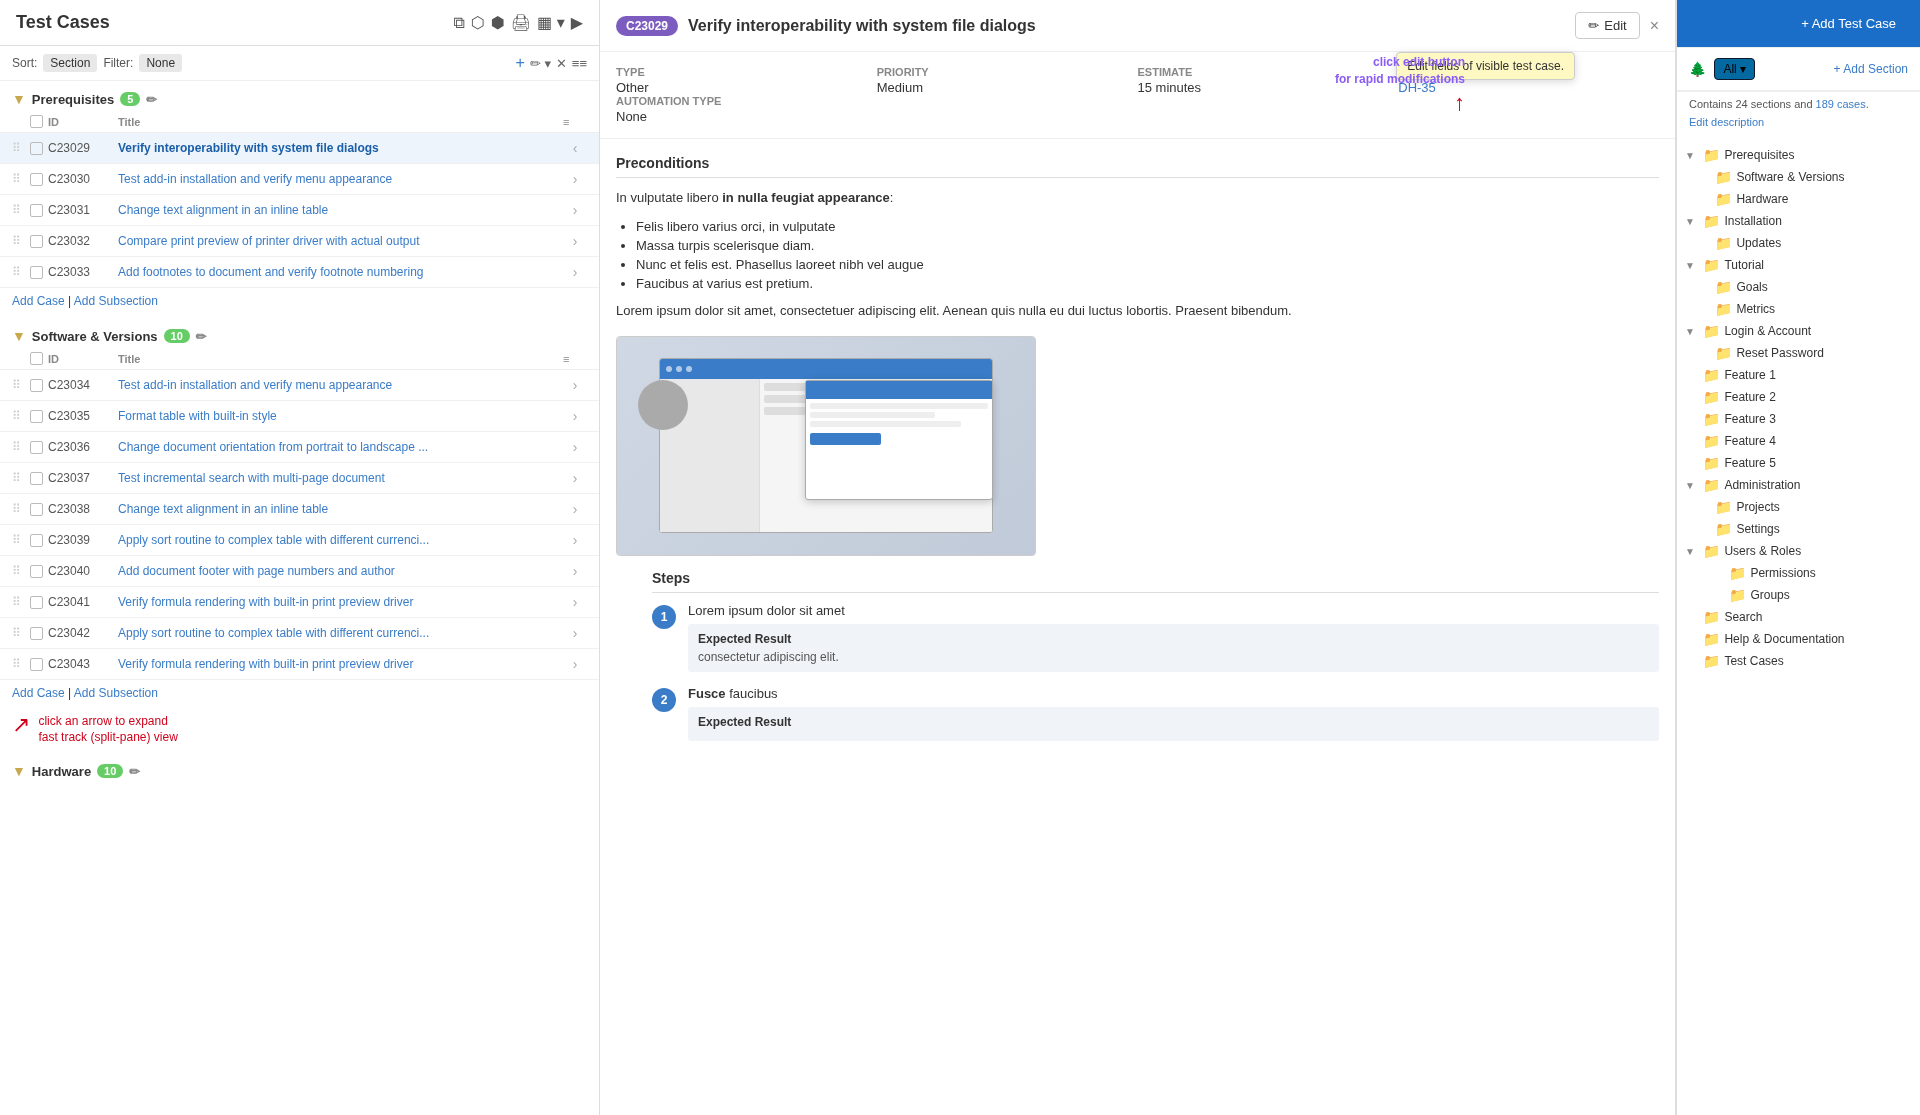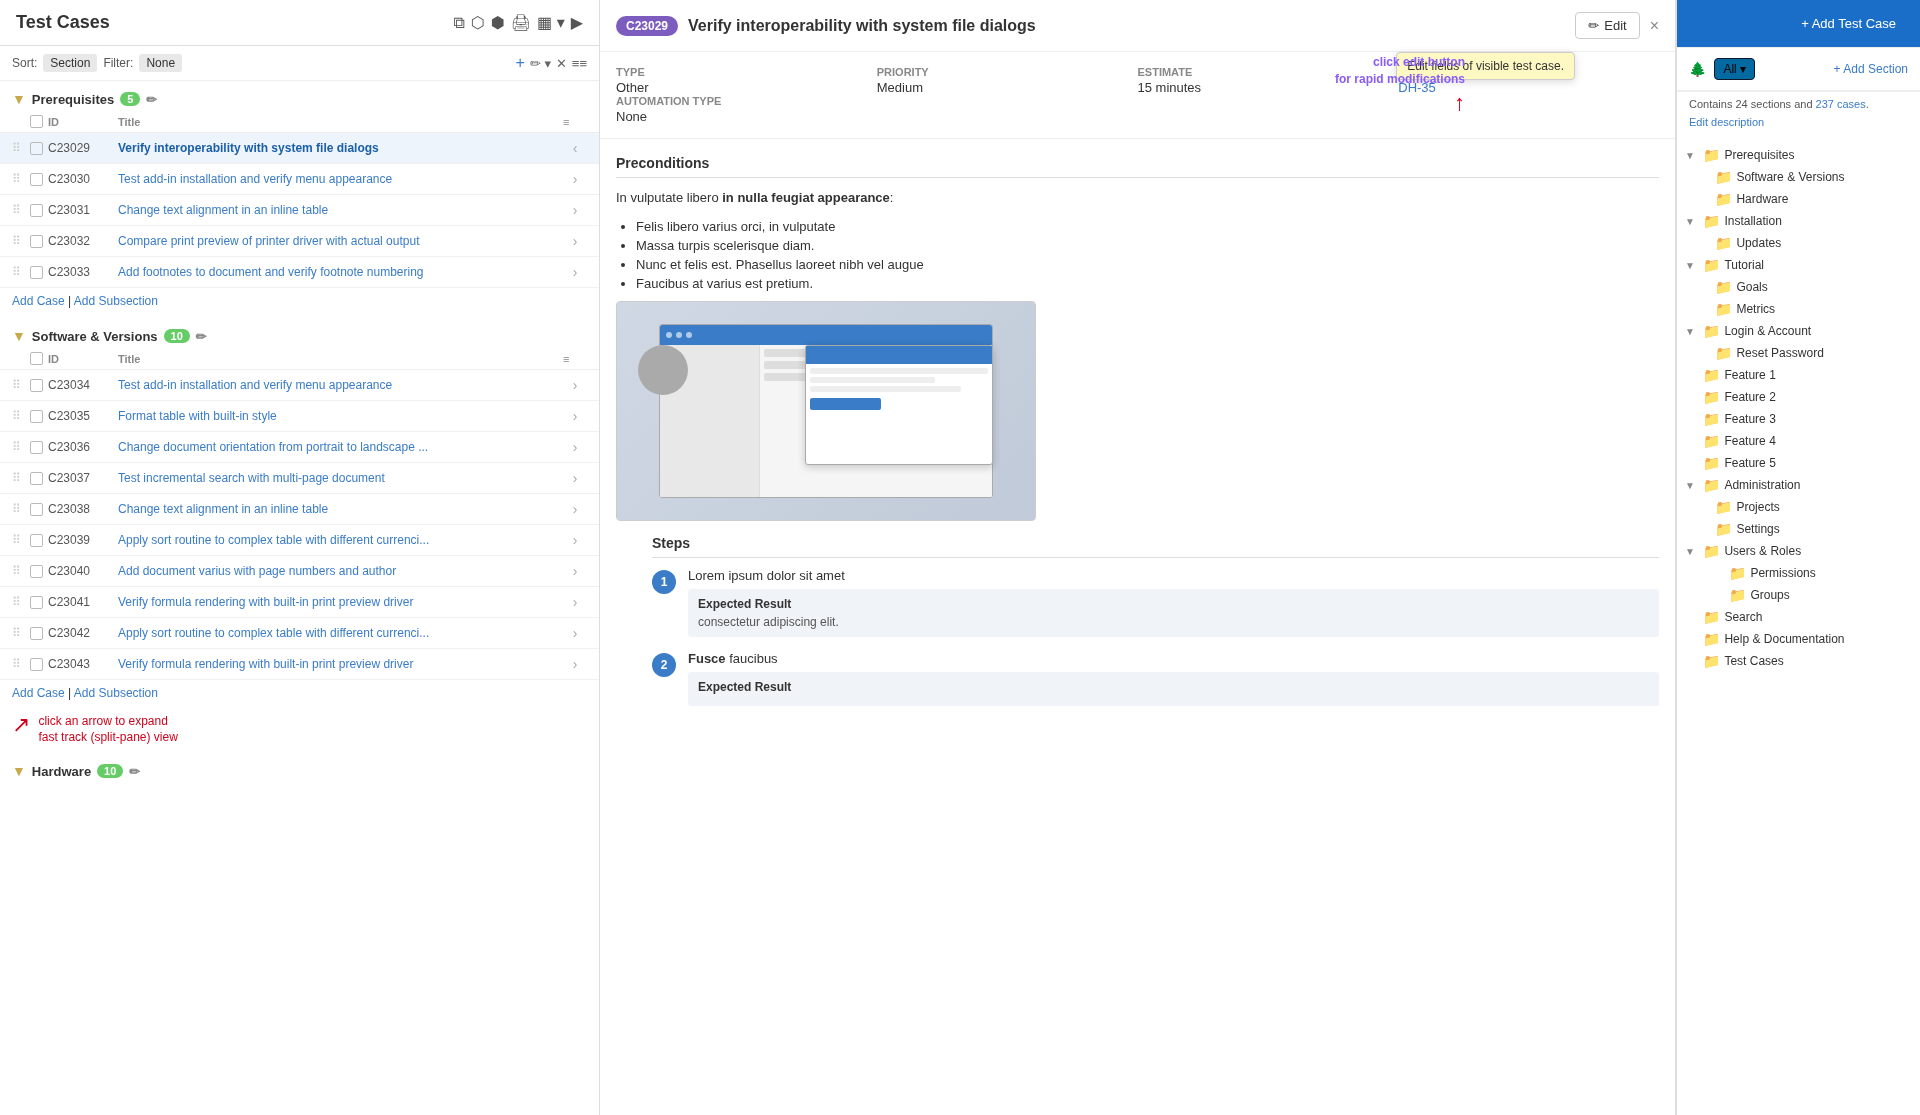--- a/index.html
+++ b/index.html
@@ -247,21 +247,21 @@
         <span class="drag-handle">⠿</span>
         <div class="checkbox"></div>
         <span class="case-id">C23039</span>
         <span class="case-title">Apply sort routine to complex table with different currenci...</span>
         <button class="arrow-btn">›</button>
       </div>
       <div class="case-row">
         <span class="drag-handle">⠿</span>
         <div class="checkbox"></div>
         <span class="case-id">C23040</span>
-        <span class="case-title">Add document varius with page numbers and author</span>
+        <span class="case-title">Add document footer with page numbers and author</span>
         <button class="arrow-btn">›</button>
       </div>
       <div class="case-row">
         <span class="drag-handle">⠿</span>
         <div class="checkbox"></div>
         <span class="case-id">C23041</span>
         <span class="case-title">Verify formula rendering with built-in print preview driver</span>
         <button class="arrow-btn">›</button>
       </div>
       <div class="case-row">
@@ -348,20 +348,23 @@
     <div class="section-title-line">Preconditions</div>
     <p class="precondition-text">
       In vulputate libero <strong>in nulla feugiat appearance</strong>:
     </p>
     <ul class="bullet-list">
       <li>Felis libero varius orci, in vulputate</li>
       <li>Massa turpis scelerisque diam.</li>
       <li>Nunc et felis est. Phasellus laoreet nibh vel augue</li>
       <li>Faucibus at varius est pretium.</li>
     </ul>
+    <p class="body-text">
+      Lorem ipsum dolor sit amet, consectetuer adipiscing elit. Aenean quis nulla eu dui luctus lobortis. Praesent bibendum.
+    </p>
 
     <div class="screenshot-placeholder">
       <div class="screenshot-mock">
         <div class="circle-graphic"></div>
         <div class="mock-window">
           <div class="mock-titlebar">
             <div class="mock-dot"></div>
               <div class="mock-dot"></div>
               <div class="mock-dot"></div>
           </div>
@@ -418,21 +421,21 @@
 
   <div class="right-header">
     <div class="right-actions">
       <span style="font-size:14px;color:#666;">🌲</span>
       <button class="all-btn">All ▾</button>
     </div>
     <button class="add-section-btn">+ Add Section</button>
   </div>
 
   <div class="right-contains">
-    <span>Contains 24 sections and </span><a>237 cases</a><span>.</span>
+    <span>Contains 24 sections and </span><a>189 cases</a><span>.</span>
   </div>
   <a class="edit-desc">Edit description</a>
 
   <div class="right-content">
 
     <div class="tree-item">
       <span class="tree-toggle">▼</span>
       <span class="folder-icon folder-open">📁</span>
       <span class="tree-label">Prerequisites</span>
     </div>

